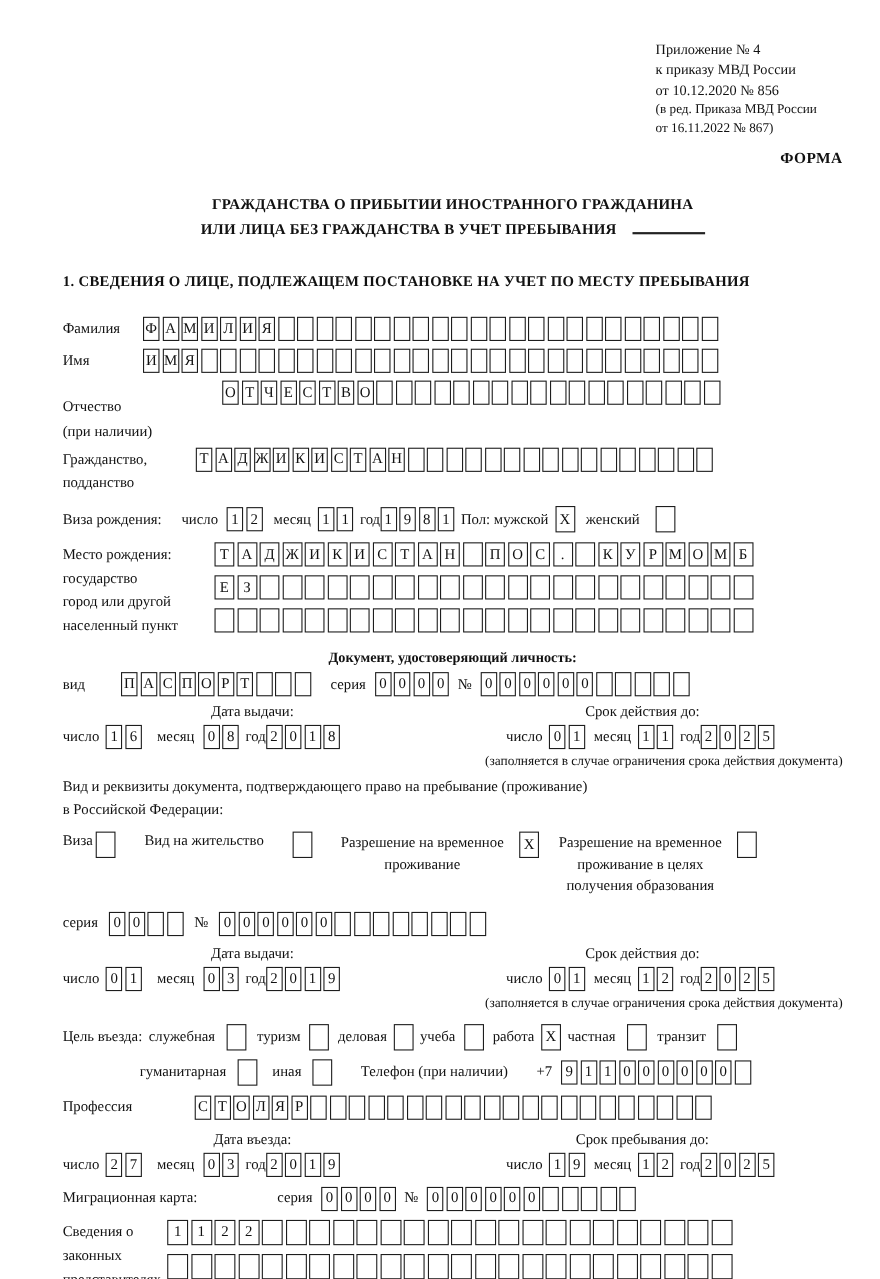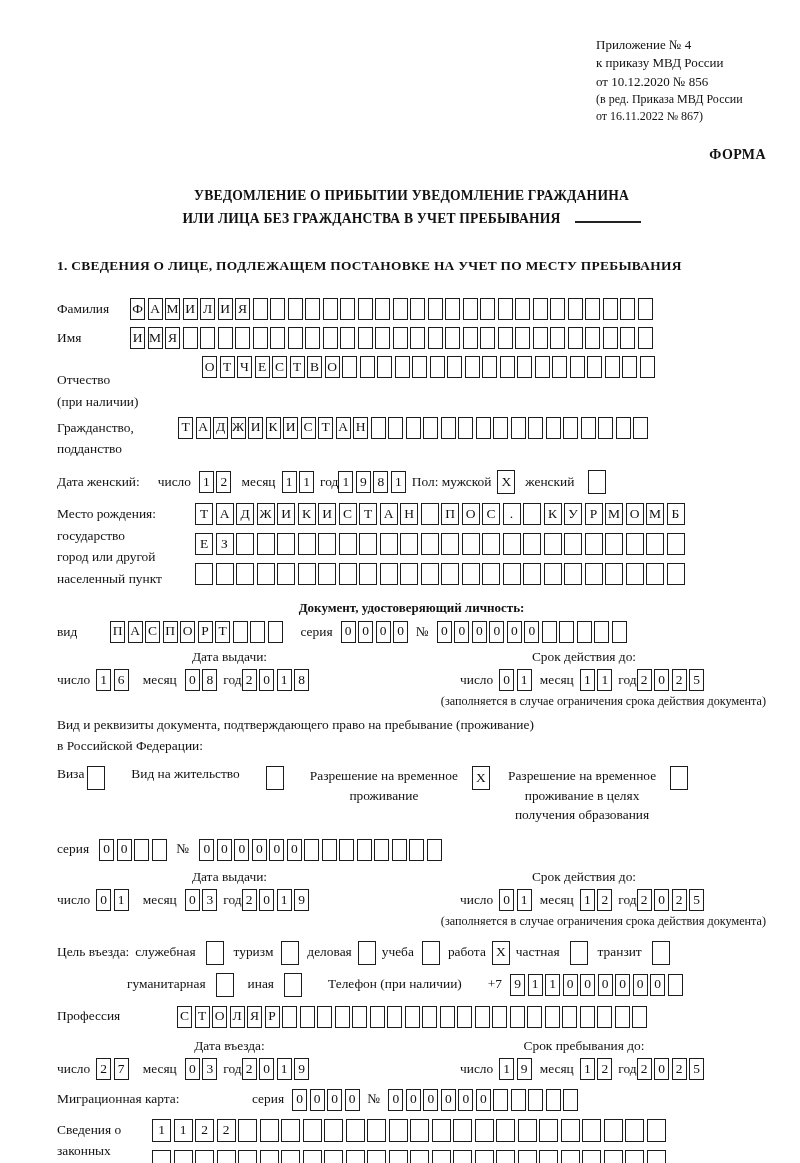--- a/index.html
+++ b/index.html
@@ -3,21 +3,21 @@
 <meta charset="utf-8">
 <style>
   * { box-sizing: border-box; }
   html, body { margin: 0; padding: 0; background: #ffffff; }
   body { width: 800px; font-family: "Liberation Serif", "DejaVu Serif", serif; color: #111; }
   .page { width: 800px; height: 1163px; padding: 36px 34px 10px 57px; overflow: hidden; background: #fff; }
 
   .appendix-wrap { display: flex; justify-content: flex-end; }
   .appendix { text-align: left; font-size: 13px; line-height: 1.42; width: 170px; }
   .appendix .small { font-size: 12px; }
-  .forma { text-align: right; font-weight: bold; font-size: 14px; margin-top: 22px; letter-spacing: .4px; }
+  .forma { text-align: right; font-weight: bold; font-size: 14px; margin-top: 12px; letter-spacing: .4px; }
 
   .title { text-align: center; font-weight: bold; font-size: 13.6px; margin-top: 22px; line-height: 1.65; letter-spacing: .2px; }
   .title-underline { display: inline-block; width: 66px; border-bottom: 2px solid #222; margin-left: 14px; vertical-align: baseline; }
 
   .section-heading { font-weight: bold; font-size: 13.4px; margin-top: 28px; letter-spacing: .3px; }
 
   .row { display: flex; align-items: center; margin-top: 7px; font-size: 13.4px; line-height: 1.25; }
   .row-top { align-items: flex-start; }
   .lbl { flex-shrink: 0; }
   .lblcol { flex-shrink: 0; }
@@ -68,21 +68,21 @@
       <div>к приказу МВД России</div>
       <div>от 10.12.2020 № 856</div>
       <div class="small">(в ред. Приказа МВД России</div>
       <div class="small">от 16.11.2022 № 867)</div>
     </div>
   </div>
 
   <div class="forma">ФОРМА</div>
 
   <div class="title">
-    <div>УВЕДОМЛЕНИЕ О ПРИБЫТИИ УВЕДОМЛЕНИЕ ГРАЖДАНИНА</div>
+    <div>ГРАЖДАНСТВА О ПРИБЫТИИ ИНОСТРАННОГО ГРАЖДАНИНА</div>
     <div>
       <span>ИЛИ ЛИЦА БЕЗ ГРАЖДАНСТВА В УЧЕТ ПРЕБЫВАНИЯ</span><span class="title-underline"></span>
     </div>
   </div>
 
   <div class="section-heading">1. СВЕДЕНИЯ О ЛИЦЕ, ПОДЛЕЖАЩЕМ ПОСТАНОВКЕ НА УЧЕТ ПО МЕСТУ ПРЕБЫВАНИЯ</div>
 
   <div class="row" style="margin-top:24px;">
     <span class="lbl w73">Фамилия</span>
     <span class="cells">
@@ -220,21 +220,21 @@
         <span class="cell"></span>
         <span class="cell"></span>
         <span class="cell"></span>
         <span class="cell"></span>
         <span class="cell"></span>
         <span class="cell"></span>
       </span>
   </div>
 
   <div class="row" style="margin-top:10px;">
-    <span class="lbl">Дата женский:</span>
+    <span class="lbl">Виза рождения:</span>
     <span class="lbl ml18">число</span>
     <span class="cells ml8">
         <span class="cell">1</span>
         <span class="cell">2</span>
       </span>
     <span class="lbl ml10">месяц</span>
     <span class="cells ml6">
         <span class="cell">1</span>
         <span class="cell">1</span>
       </span>

